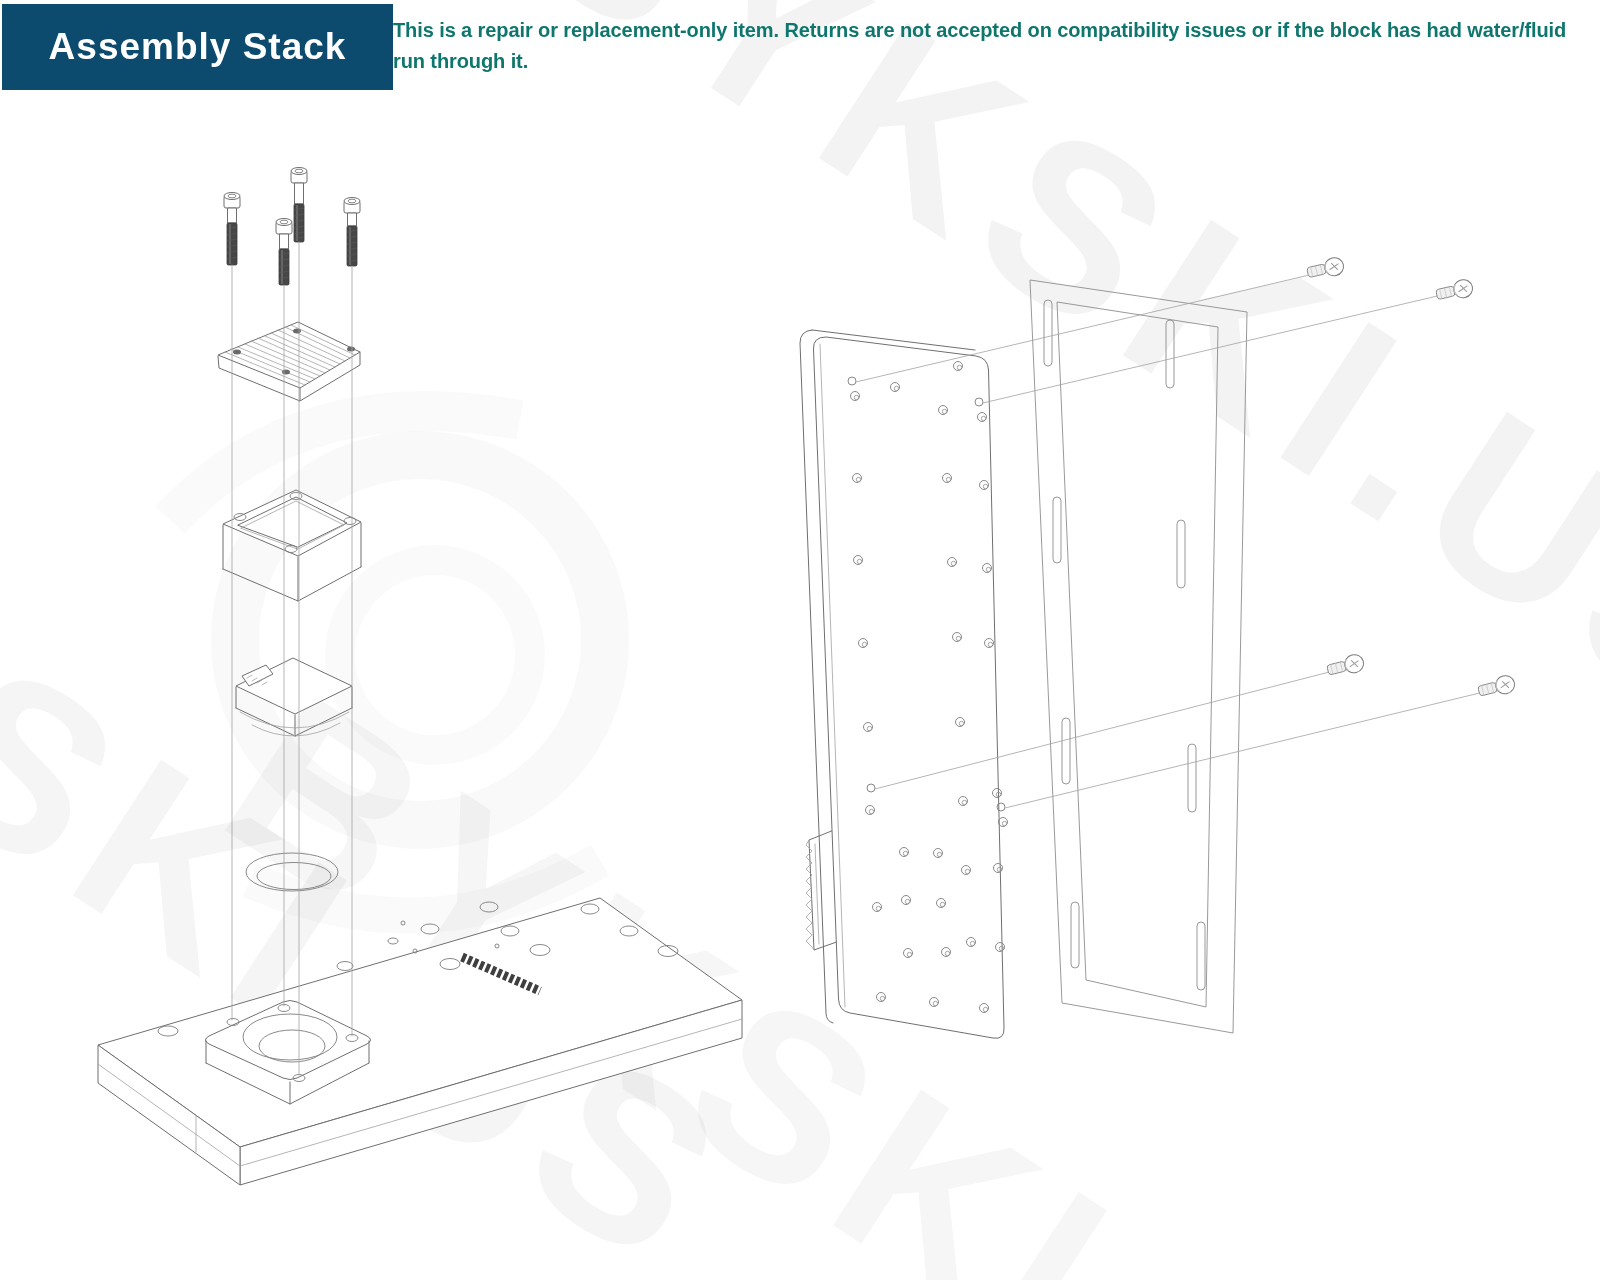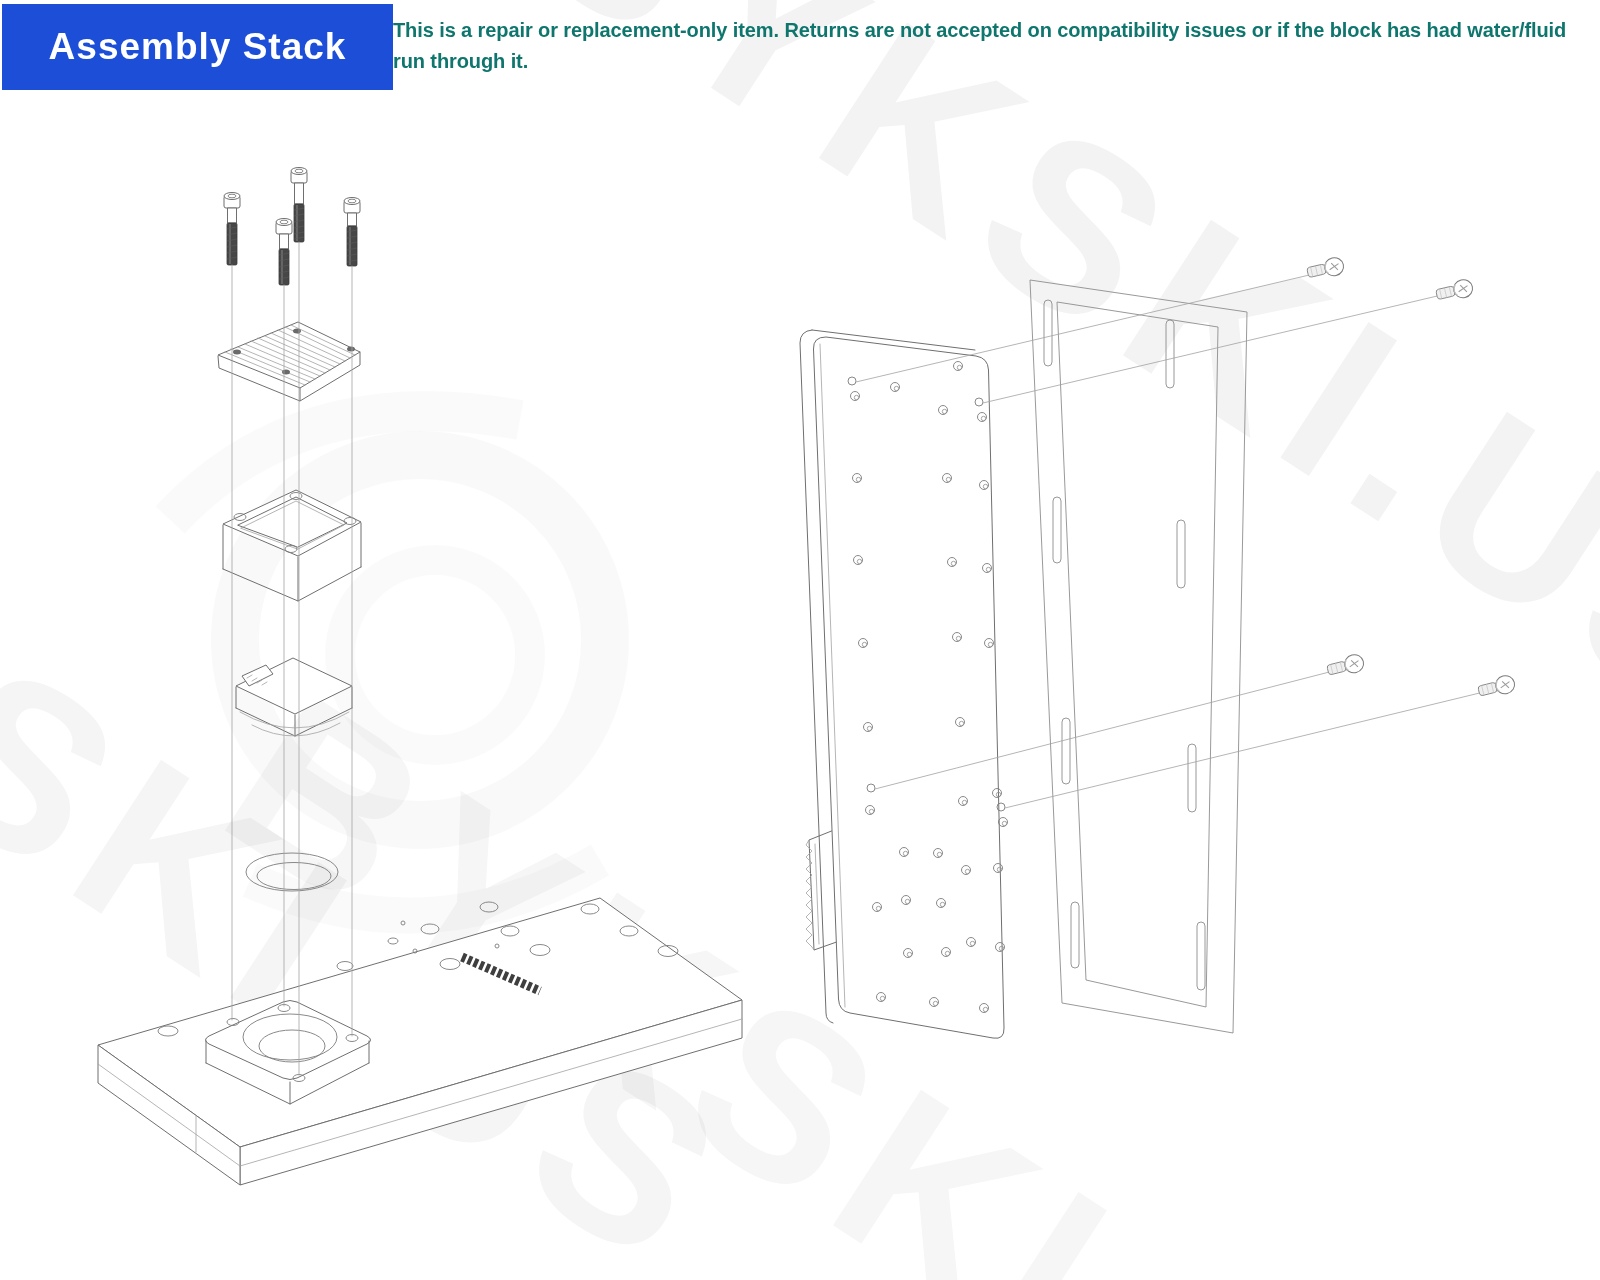--- a/index.html
+++ b/index.html
@@ -9,21 +9,21 @@
   }
   .wm{
     position:absolute;white-space:nowrap;font-weight:800;font-size:235px;
     letter-spacing:18px;color:rgba(18,18,24,0.045);transform-origin:0 0;
     pointer-events:none;user-select:none;
   }
   #wm1{left:620px;top:-230px;transform:rotate(33deg);color:rgba(18,18,24,0.05);}
   #wm2{left:-430px;top:310px;transform:rotate(33deg);}
   #wm3{left:330px;top:640px;transform:rotate(33deg);color:rgba(18,18,24,0.04);}
   .header-bar{
-    position:absolute;left:2px;top:4px;width:391px;height:86px;background:#1d4ed8;
+    position:absolute;left:2px;top:4px;width:391px;height:86px;background:#0c4a6e;
     display:flex;align-items:center;justify-content:center;
   }
   .header-title{
     color:#ffffff;font-size:37px;font-weight:600;letter-spacing:1px;
   }
   .note{
     position:absolute;left:393px;top:15px;width:1180px;
     font-size:20px;line-height:31px;font-weight:600;color:#0f766e;letter-spacing:-0.1px;
   }
   svg.diagram{position:absolute;left:0;top:0;}

